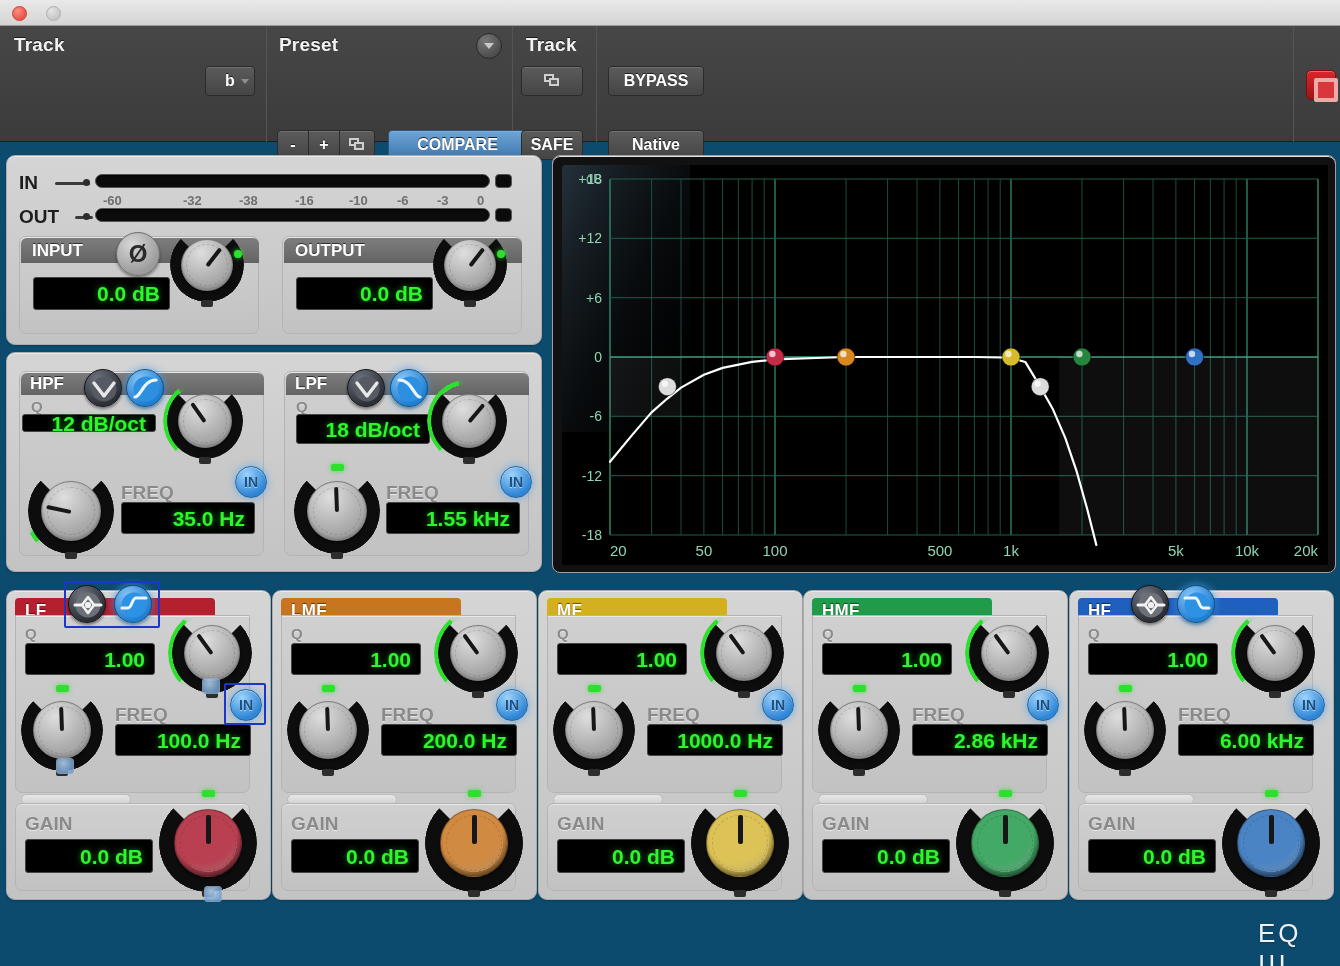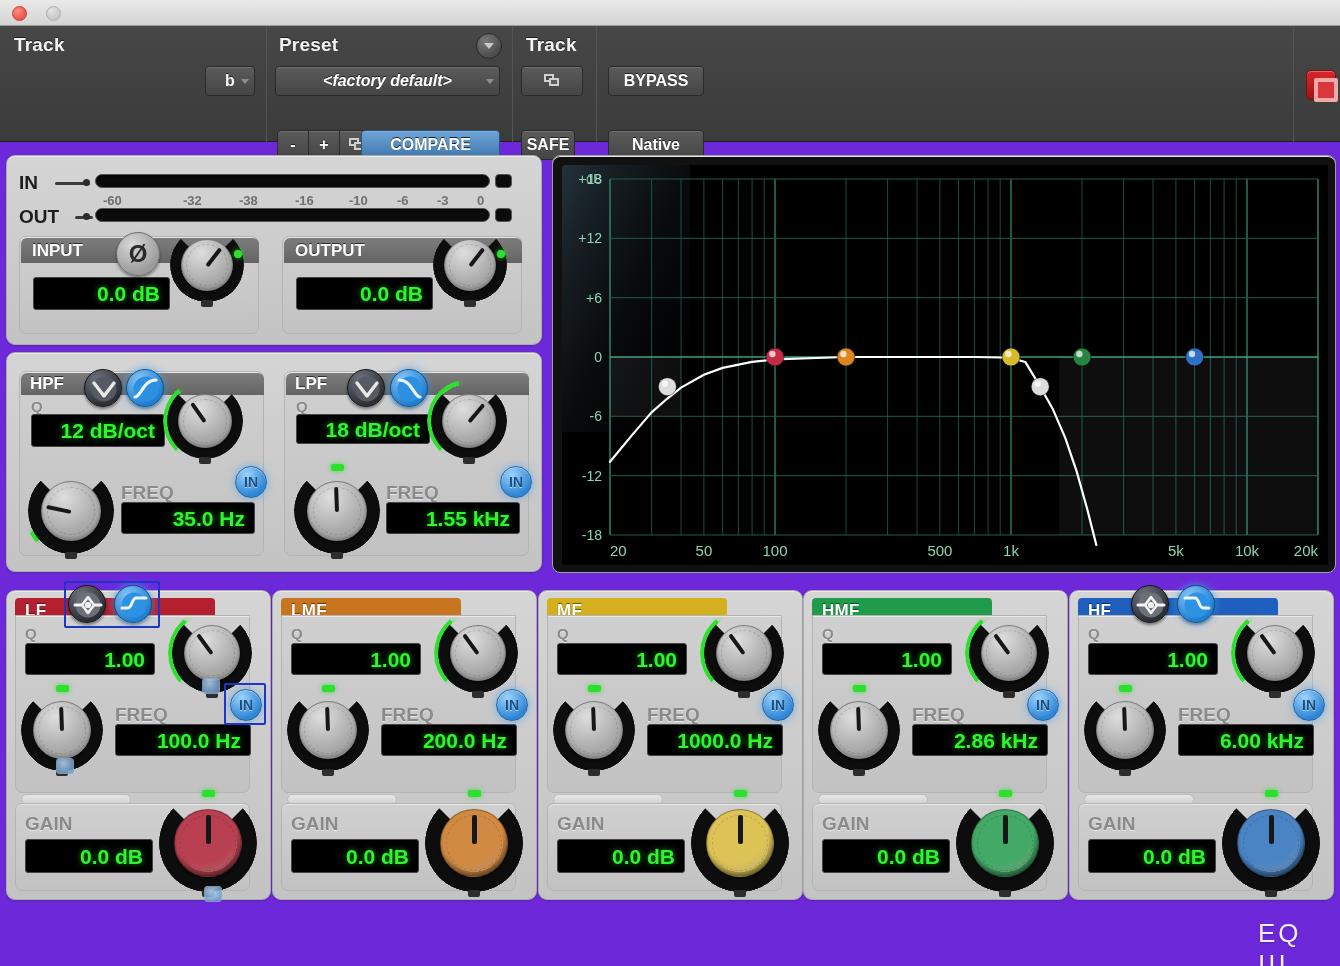--- a/index.html
+++ b/index.html
@@ -2,21 +2,21 @@
 <html><head>
 <meta charset="utf-8">
 <style>
   * { box-sizing: border-box; margin: 0; padding: 0; }
   html, body {
     width: 1340px; height: 966px;
     background: #b9b9b9;
     font-family: "Liberation Sans", sans-serif;
     overflow: hidden;
   }
-  #app { position: relative; width: 1340px; height: 966px; background: #6d28d9; }
+  #app { position: relative; width: 1340px; height: 966px; background: #0c4a6e; }
 
   
   .titlebar {
     position: absolute; left:0; top:0; width:1340px; height:26px;
     background: linear-gradient(#e9e9e9, #d4d4d4);
     border-bottom: 1px solid #9a9a9a;
   }
   .tl-btn { position:absolute; top:6px; width:15px; height:15px; border-radius:50%; }
   .tl-close { left:12px; background: radial-gradient(circle at 35% 30%, #ff8b80, #e8554a 70%); border:1px solid #c94135; }
   .tl-min   { left:46px; background: radial-gradient(circle at 35% 30%, #e4e4e4, #c6c6c6 70%); border:1px solid #b0b0b0; }
@@ -240,47 +240,43 @@
     <div class="hdr-label" style="left:279px; top:8px">Preset</div>
     <div class="hdr-label" style="left:526px; top:8px">Track</div>
 
     <div class="circbtn" style="left:476px; top:7px"></div>
 
     <div class="darkbtn" style="left:205px; top:40px; width:50px; height:30px">
       <span>b</span>
       <span class="caret"></span>
     </div>
 
-    <div class="darkbtn" style="left:275px; top:40px; width:225px; height:30px">
-      <span class="italicval">&lt;factory default&gt;</span>
-      <span class="caret"></span>
-    </div>
     <div class="darkbtn" style="left:277px; top:104px; width:32px; height:30px; border-radius:4px 0 0 4px">
       <span>-</span>
     </div>
     <div class="darkbtn" style="left:308px; top:104px; width:32px; height:30px; border-radius:0">
       <span>+</span>
     </div>
     <div class="darkbtn" style="left:339px; top:104px; width:36px; height:30px; border-radius:0 4px 4px 0">
       <span class="copyicon">
           <b></b>
           <i></i>
         </span>
     </div>
-    <div class="darkbtn compare" style="left:361px; top:104px; width:139px; height:30px">
+    <div class="darkbtn compare" style="left:388px; top:104px; width:139px; height:30px">
       <span>COMPARE</span>
     </div>
 
     <div class="darkbtn" style="left:521px; top:40px; width:62px; height:30px">
       <span class="copyicon">
           <b></b>
           <i></i>
         </span>
     </div>
-    <div class="darkbtn" style="left:521px; top:104px; width:54px; height:30px">
+    <div class="darkbtn" style="left:521px; top:104px; width:62px; height:30px">
       <span>SAFE</span>
     </div>
 
     <div class="darkbtn" style="left:608px; top:40px; width:96px; height:30px">
       <span>BYPASS</span>
     </div>
     <div class="darkbtn" style="left:608px; top:104px; width:96px; height:30px">
       <span>Native</span>
     </div>
 
@@ -357,21 +353,21 @@
         <div class="nub"></div>
       </div>
   </div>
 
   <div class="panel" style="left:6px; top:352px; width:536px; height:220px">
 
     <div class="group" style="left:12px; top:18px; width:245px; height:185px">
       <div class="gtitle-bar" style="left:1px; top:1px; width:243px; border-radius:6px 6px 0 0; height:22px"></div>
       <div class="gtitle" style="left:10px; top:2px">HPF</div>
       <div class="sublabel small" style="left:11px; top:26px">Q</div>
-      <div class="lcd" style="left:11px; top:42px; width:134px; height:33px">12 dB/oct</div>
+      <div class="lcd" style="left:2px; top:42px; width:134px; height:18px">12 dB/oct</div>
       <div class="sublabel" style="left:101px; top:110px">FREQ</div>
       <div class="lcd" style="left:101px; top:130px; width:134px; height:32px">35.0 Hz</div>
     </div>
     <div class="shapebtn off" style="left:77px; top:368px; position:absolute; left:77px; top:16px">
       <svg width="38" height="38" viewBox="0 0 38 38">
         <circle cx="19" cy="19" r="12.5" fill="#565b63"></circle>
         <path d="M9 13 L19 26 L29 13" stroke="#e8e8e8" stroke-width="3.4" fill="none" stroke-linecap="round" stroke-linejoin="round"></path>
       </svg>
     </div>
     <div class="shapebtn on" style="position:absolute; left:119px; top:16px">

